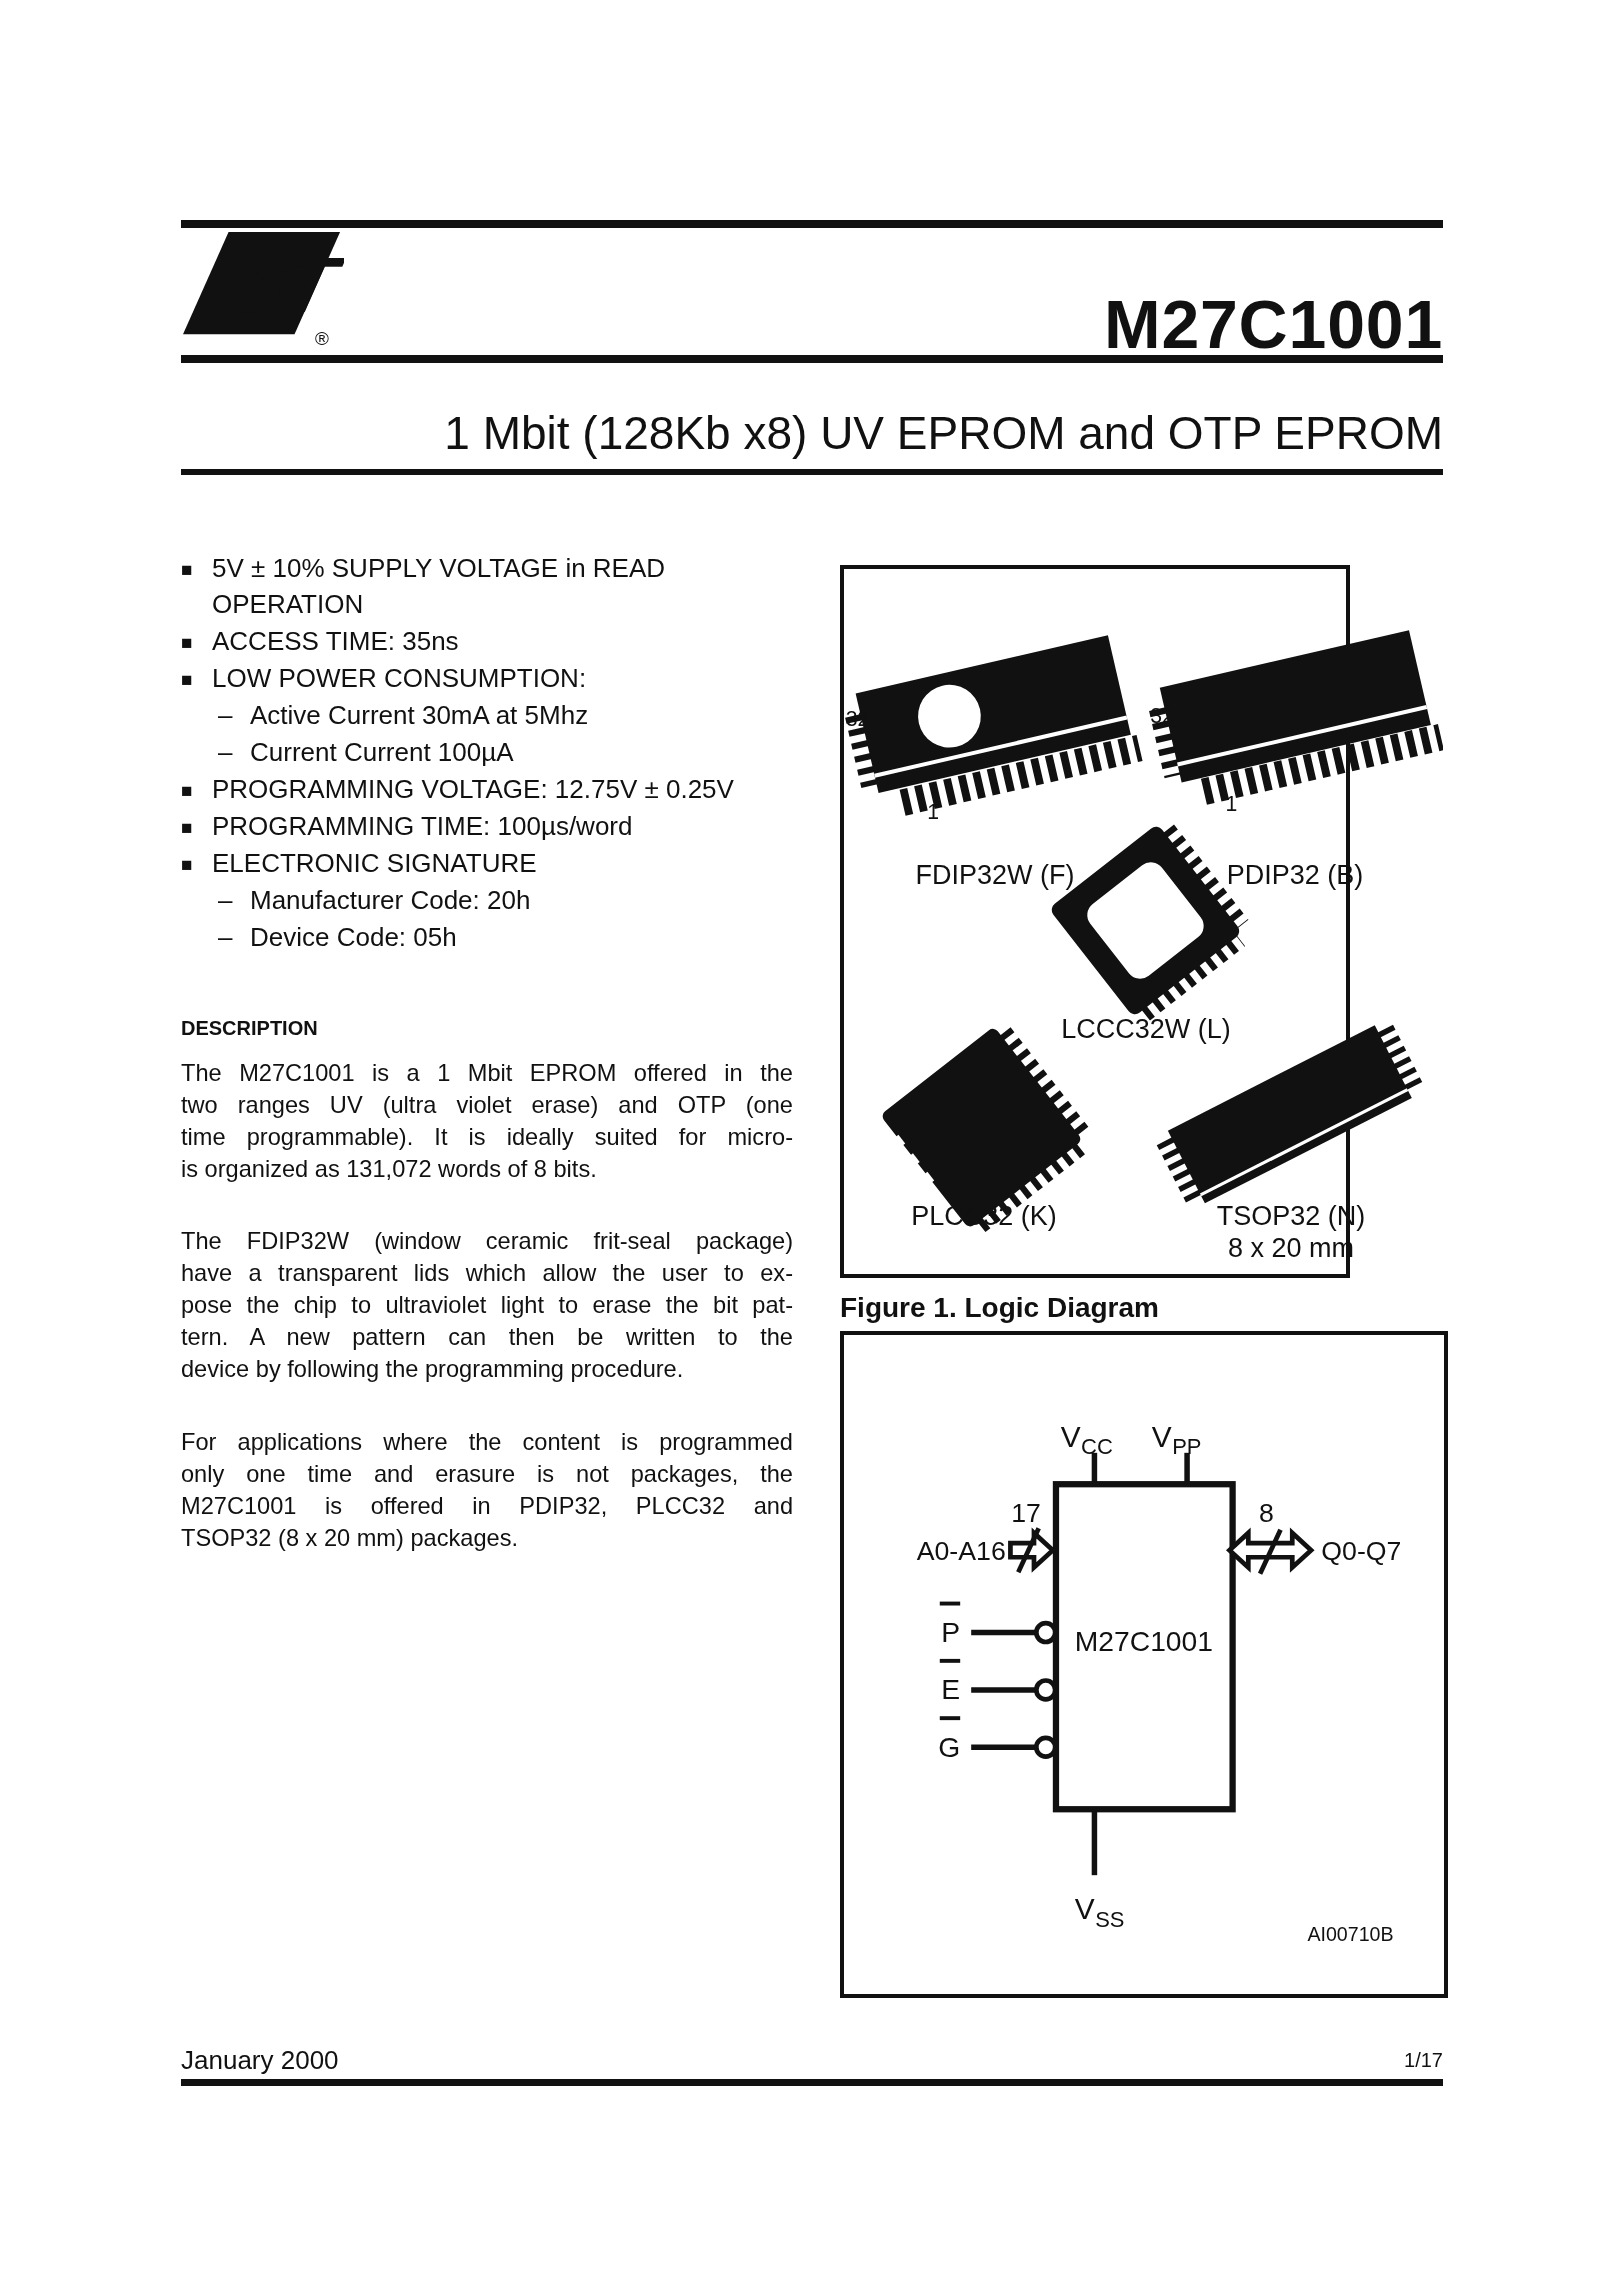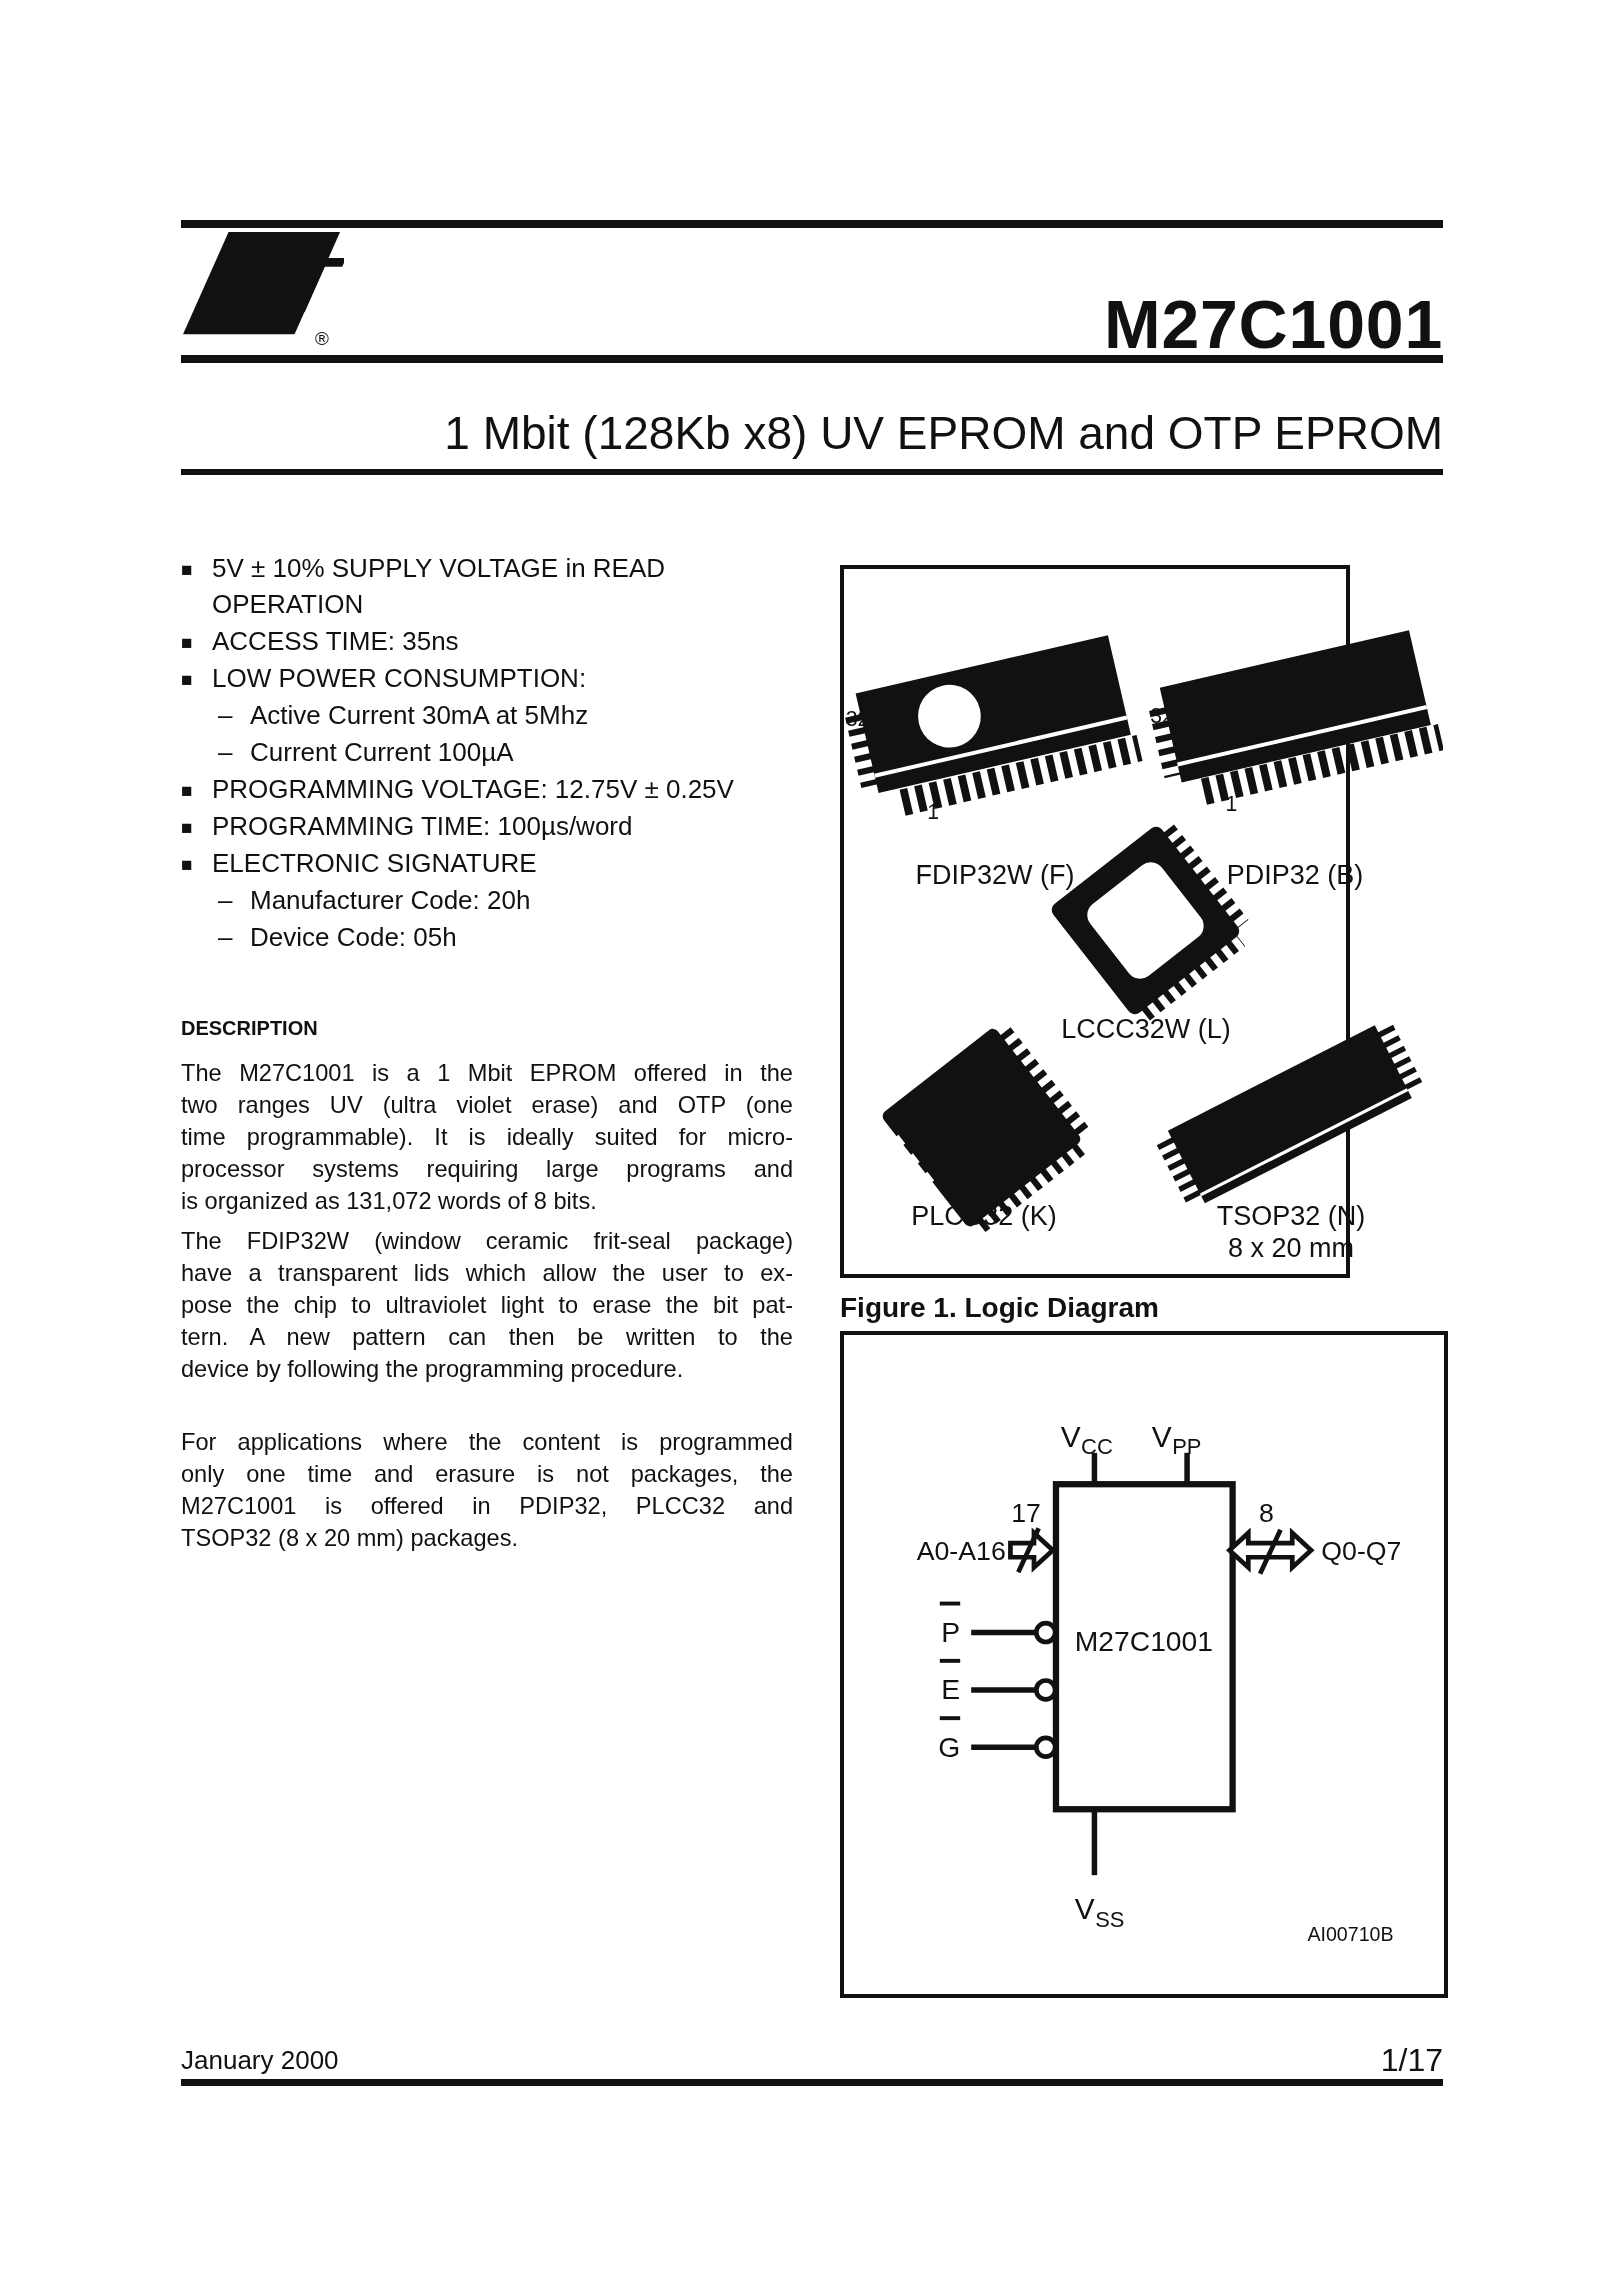--- a/index.html
+++ b/index.html
@@ -62,21 +62,20 @@
   <div class="frow" style="top:845px;"><span class="fm">■</span><span>ELECTRONIC SIGNATURE</span></div>
   <div class="frow sub" style="top:882px;"><span class="fm">–</span><span>Manufacturer Code: 20h</span></div>
   <div class="frow sub" style="top:919px;"><span class="fm">–</span><span>Device Code: 05h</span></div>
 
   <div class="dhead" style="top:1017px;">DESCRIPTION</div>
 
   <div class="dpar" style="top:1057px;">
     <div class="jl">The M27C1001 is a 1 Mbit EPROM offered in the</div>
     <div class="jl">two ranges UV (ultra violet erase) and OTP (one</div>
     <div class="jl">time programmable). It is ideally suited for micro-</div>
-    <div class="jl">processor systems requiring large programs and</div>
     <div class="jl last">is organized as 131,072 words of 8 bits.</div>
   </div>
 
   <div class="dpar" style="top:1225px;">
     <div class="jl">The FDIP32W (window ceramic frit-seal package)</div>
     <div class="jl">have a transparent lids which allow the user to ex-</div>
     <div class="jl">pose the chip to ultraviolet light to erase the bit pat-</div>
     <div class="jl">tern. A new pattern can then be written to the</div>
     <div class="jl last">device by following the programming procedure.</div>
   </div>
@@ -184,17 +183,17 @@
 
       <line x1="319" y1="604" x2="319" y2="688" stroke="#111" stroke-width="7"></line>
       <text x="294" y="744" font-size="38">V</text>
       <text x="320" y="754" font-size="28">SS</text>
 
       <text x="700" y="772" font-size="25" text-anchor="end" fill="#333">AI00710B</text>
     </svg>
   </div>
 
   <div class="footer" style="left:181px;top:2046px;">January 2000</div>
-  <div class="footer rightbox" style="top:2046px;font-size:32px;">1/17</div>
+  <div class="footer rightbox" style="top:2046px;font-size:20px;">1/17</div>
   <div class="rule" style="left:181px;top:2079px;width:1262px;height:7px;"></div>
 
 </div>
 
 
 </body></html>

